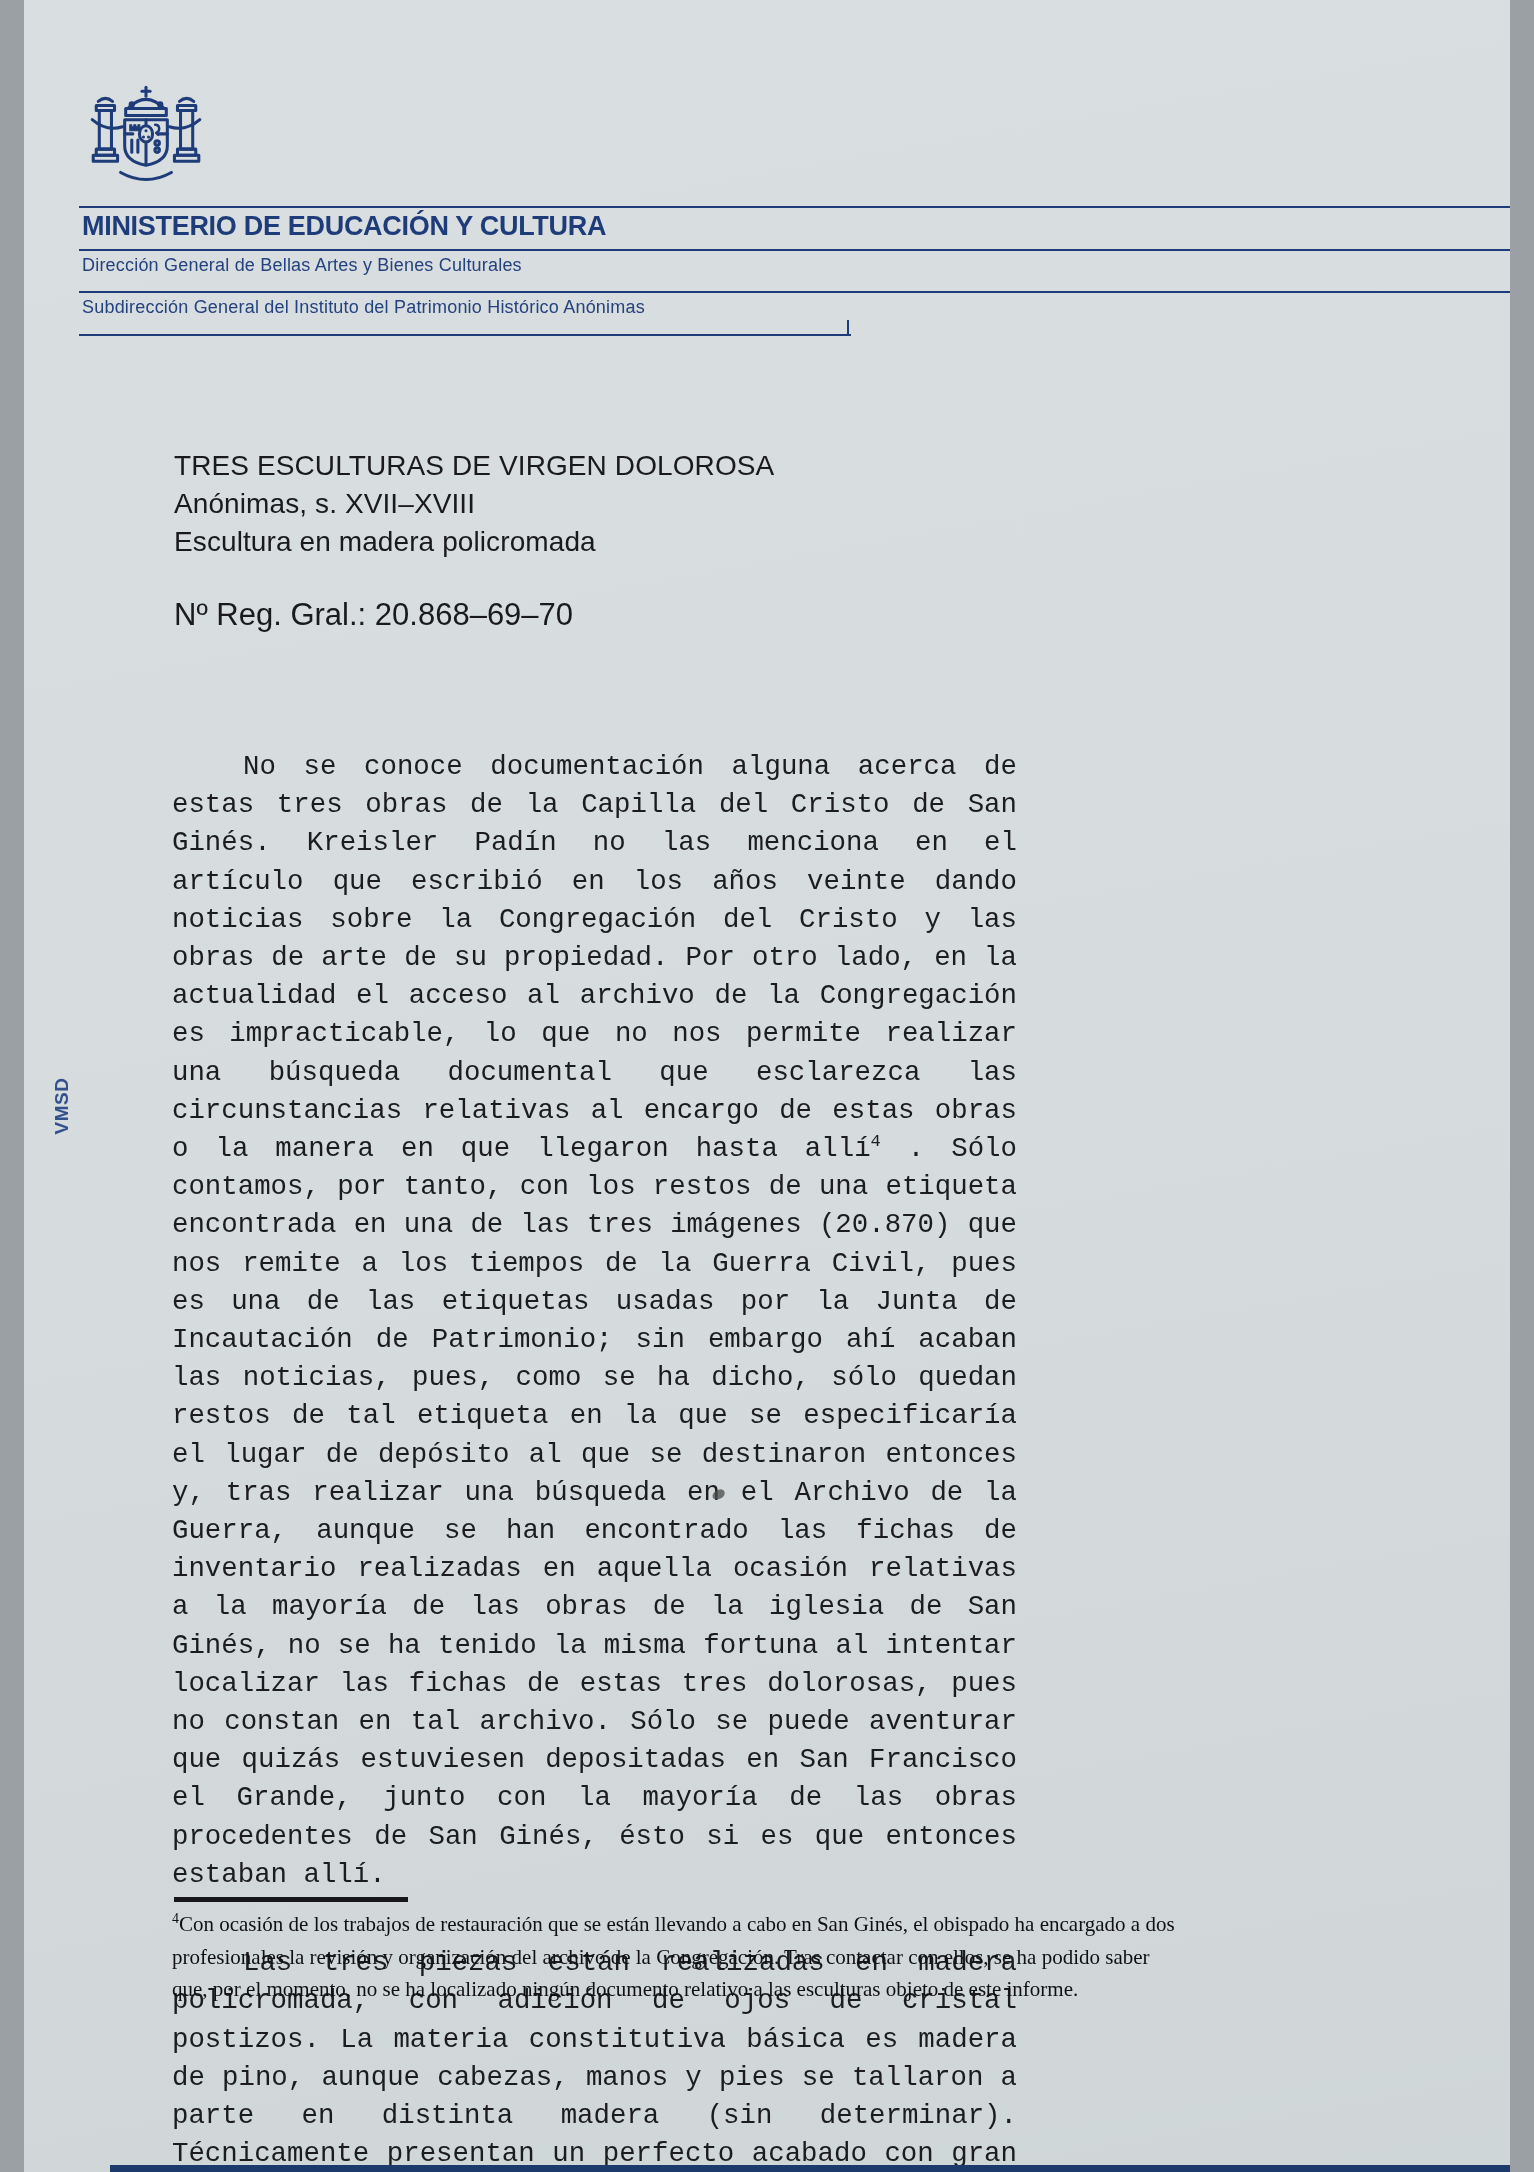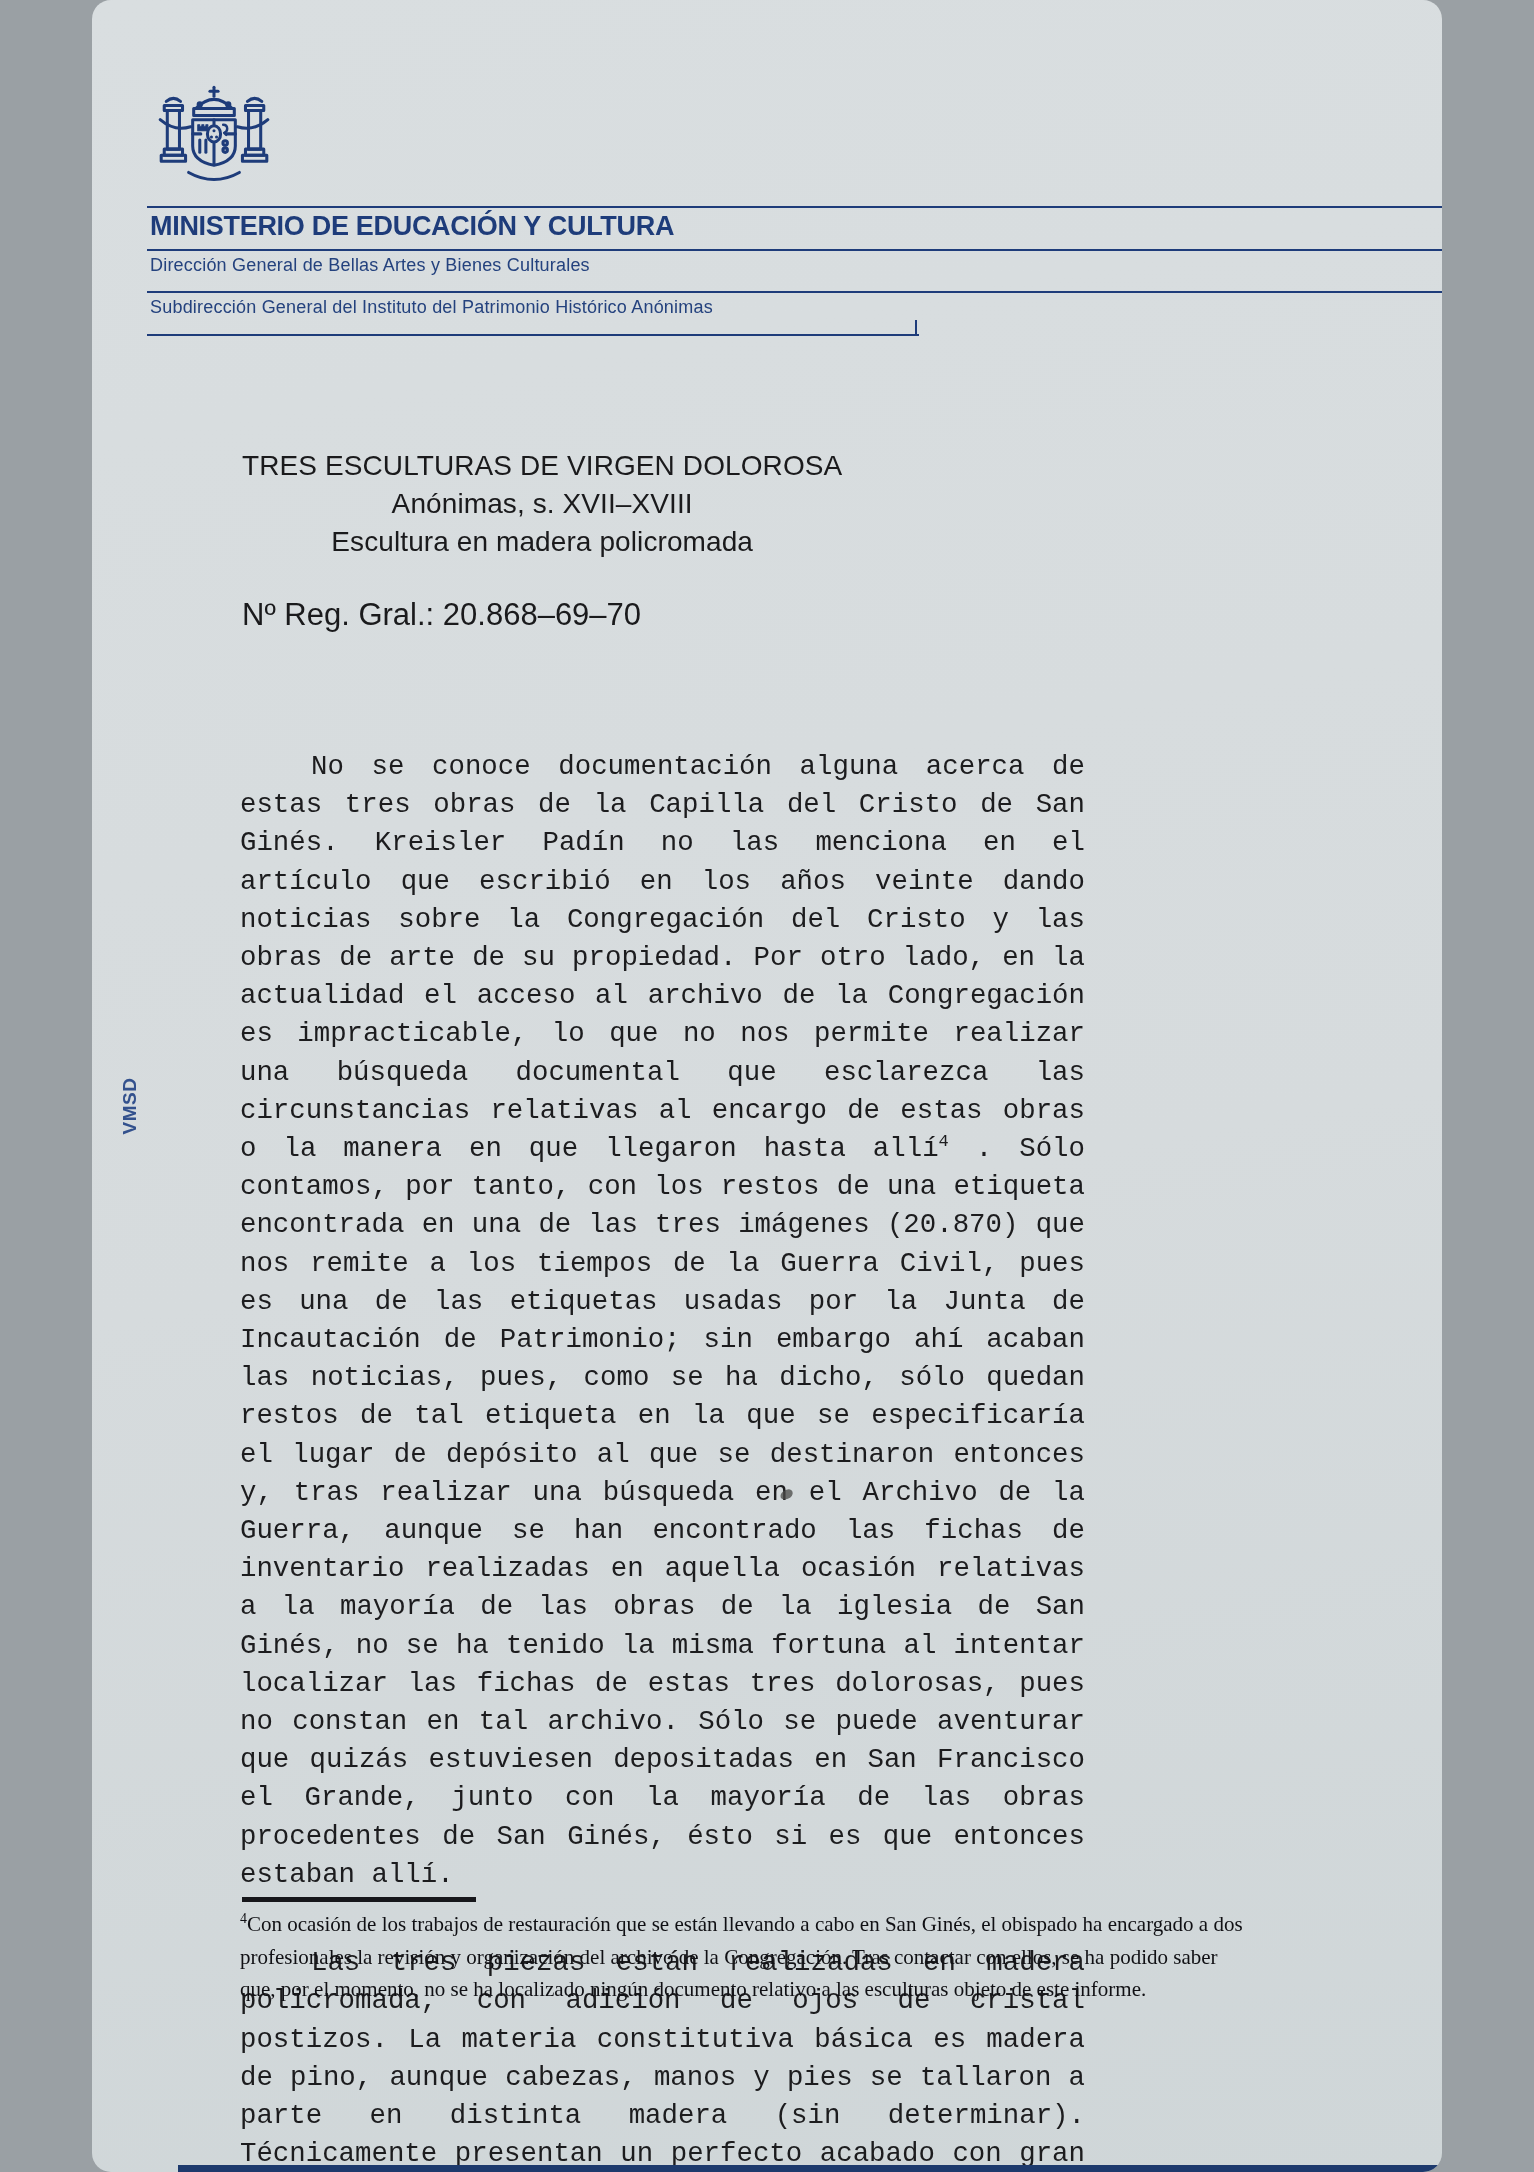--- a/index.html
+++ b/index.html
@@ -1,23 +1,22 @@
 <!DOCTYPE html>
 <html><head>
 <meta charset="utf-8">
 <style>
   html,body { margin:0; padding:0; background:#9aa0a4; }
   .page {
     position:relative;
-    width:1350px; height:2172px;
+    width:1486px; height:2172px;
     margin:0 auto;
     background:linear-gradient(170deg,#d9dee0 0%,#d6dbdd 55%,#cfd6d8 100%);
     overflow:hidden;
     font-family:"Liberation Sans","DejaVu Sans",sans-serif;
-    border-radius:19px;
   }
   
   .crest { position:absolute; left:56px; top:78px; width:132px; height:128px; }
   .hrule { position:absolute; height:2px; background:#1e3c7a; }
   .rule-1 { left:55px; top:206px; width:1479px; }
   .rule-2 { left:55px; top:249px; width:1479px; }
   .rule-3 { left:55px; top:291px; width:1479px; }
   .rule-4 { left:55px; top:334px; width:772px; }
   .rule-4-tick { position:absolute; left:823px; top:320px; width:2px; height:15px; background:#1e3c7a; }
   .ministry {
@@ -36,21 +35,21 @@
   .stamp {
     position:absolute; left:8px; top:1076px; width:60px; height:60px;
     display:flex; align-items:center; justify-content:center;
     transform:rotate(-90deg);
   }
   .stamp span { font-size:19px; font-weight:bold; letter-spacing:0.5px; color:#33518d; }
 
   
   .title-block {
     position:absolute; left:150px; top:447px;
-    font-size:28px; line-height:38px; color:#1a1a1c; letter-spacing:0.1px;text-align:center;
+    font-size:28px; line-height:38px; color:#1a1a1c; letter-spacing:0.1px;
   }
   .registry {
     position:absolute; left:150px; top:597px;
     font-size:31px; color:#1a1a1c;
   }
 
   
   .body-text {
     position:absolute; left:148px; top:748px; width:845px;
     font-size:27.4px; line-height:38.2px; color:#1c1c1e;

